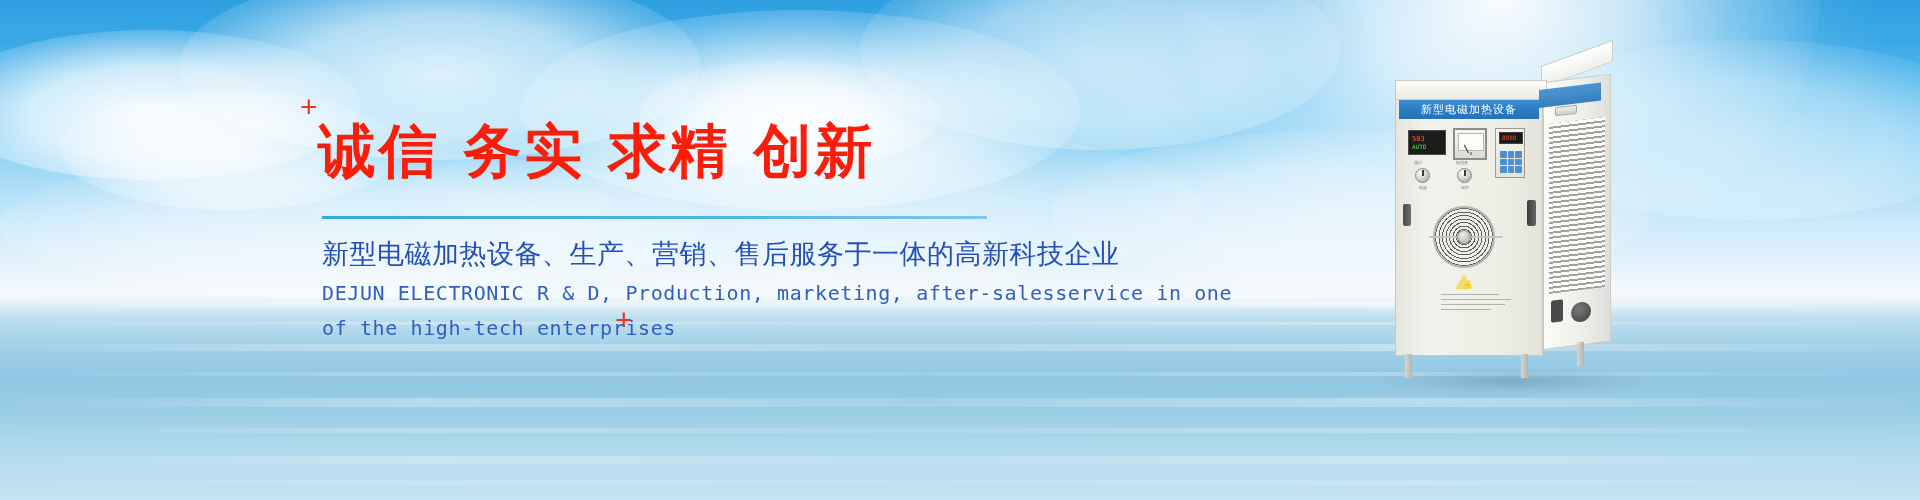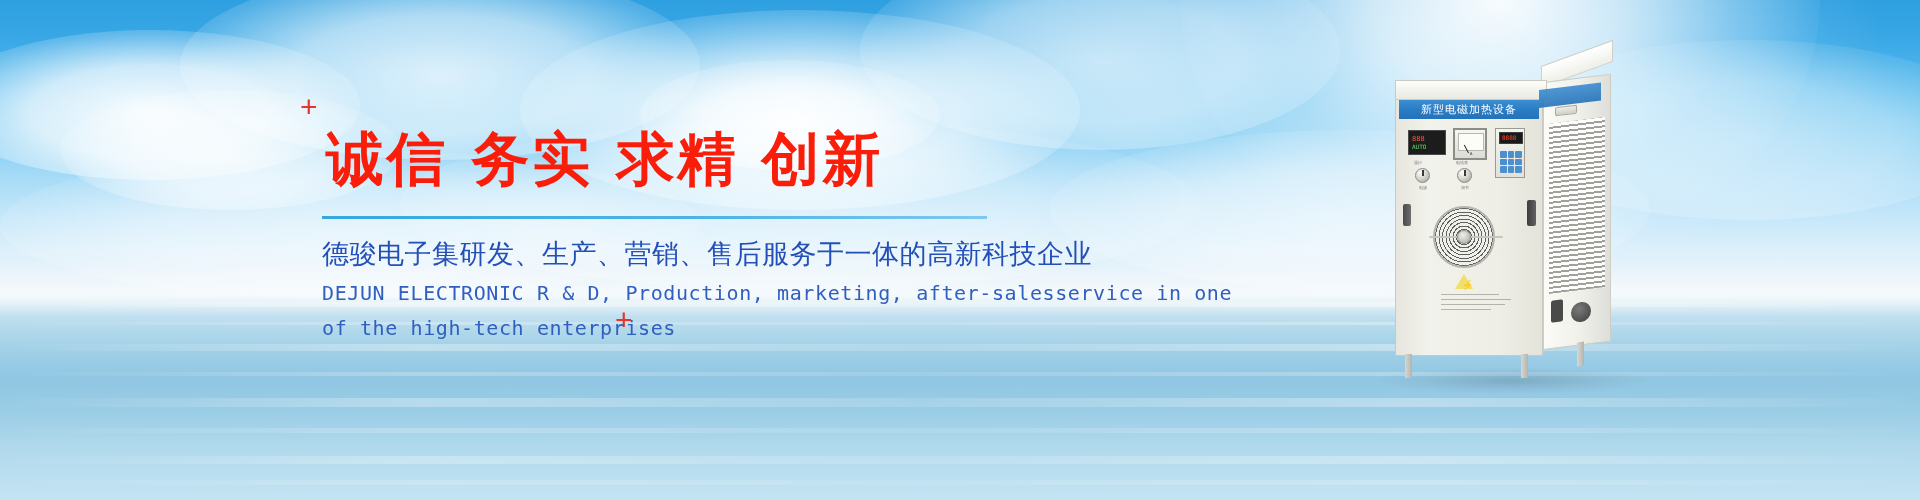--- a/index.html
+++ b/index.html
@@ -140,21 +140,21 @@
     line-height: 1;
     user-select: none;
   }
   .plus-top { left: 300px; top: 92px; font-size: 30px; }
   .plus-bottom { left: 615px; top: 305px; font-size: 30px; }
 
   .headline {
     position: absolute;
     left: 318px;
     top: 120px;
-    margin: 8px;
+    margin: 0;
     font-family: "DejaVu Sans", "Liberation Sans", sans-serif;
     font-size: 58px;
     font-weight: 700;
     letter-spacing: 3px;
     color: #fa1e0a;
     white-space: nowrap;
     line-height: 1.08;
   }
 
   .sub-en-red {
@@ -569,41 +569,41 @@
   <div class="sea-streak s7"></div>
   <div class="sea-streak s8"></div>
 
   <div class="plus-mark plus-top">+</div>
   <div class="plus-mark plus-bottom">+</div>
 
   <h1 class="headline">诚信 务实 求精 创新</h1>
 
   <div class="divider"></div>
 
-  <p class="tagline-cn">德骏电子集研发、生产、营销、售后服务于一体的高新科技企业</p>
+  <p class="tagline-cn">新型电磁加热设备、生产、营销、售后服务于一体的高新科技企业</p>
   <p class="tagline-en">DEJUN ELECTRONIC R &amp; D, Production, marketing, after-salesservice in one
 of the high-tech enterprises</p>
 
   <div class="m-shadow"></div>
   <div class="machine">
 
     <div class="m-top-side"></div>
     <div class="m-side"></div>
     <div class="m-vent"></div>
     <div class="m-side-handle"></div>
     <div class="m-port"></div>
     <div class="m-port-round"></div>
 
     <div class="m-front"></div>
     <div class="m-top"></div>
     <div class="m-label-side"></div>
     <div class="m-label">新型电磁加热设备</div>
 
     <div class="m-digital">
-      <span class="d-red">888</span>
+      <span class="d-red">503</span>
       <span class="d-green">AUTO</span>
     </div>
 
     <div class="m-gauge">
       <div class="m-gauge-face"></div>
       <div class="m-gauge-needle"></div>
       <div class="m-gauge-text">A</div>
     </div>
 
     <div class="m-keypad">

